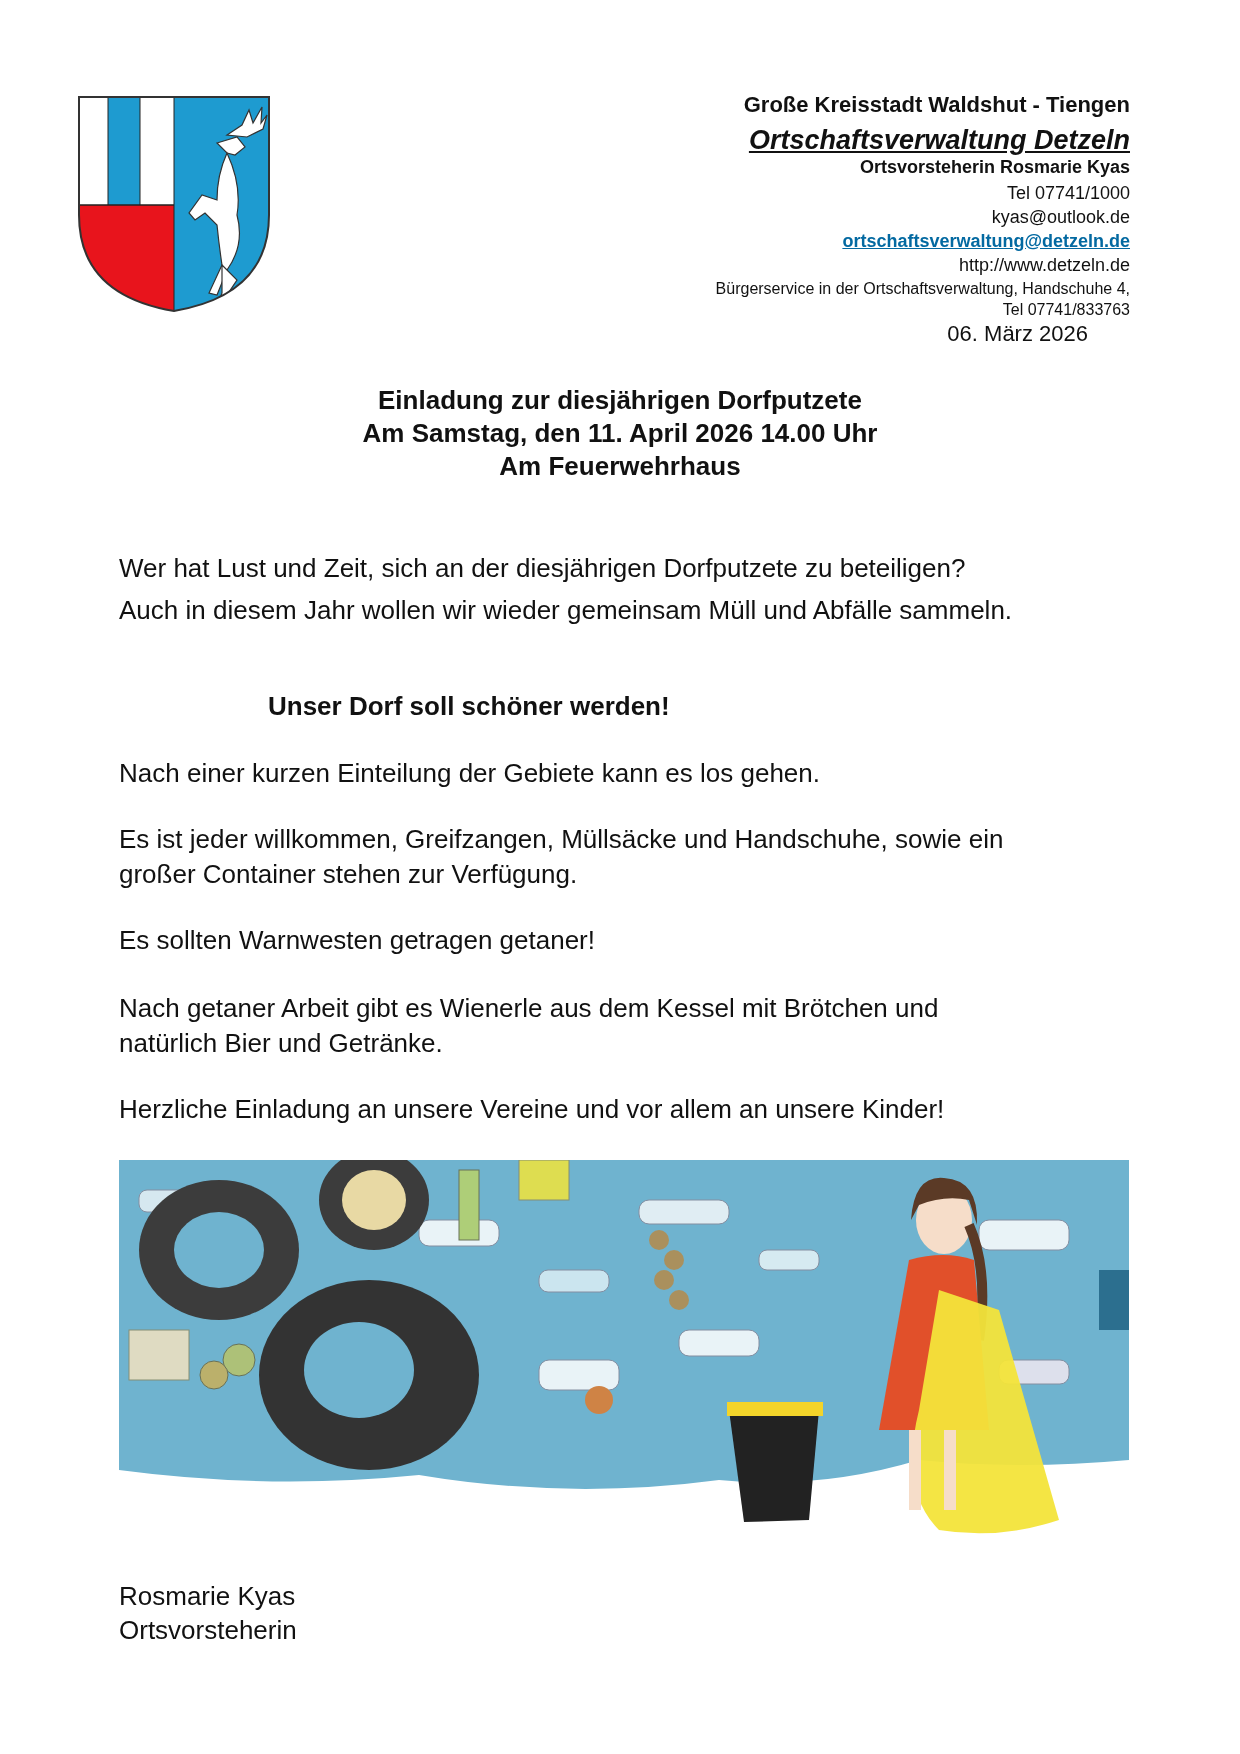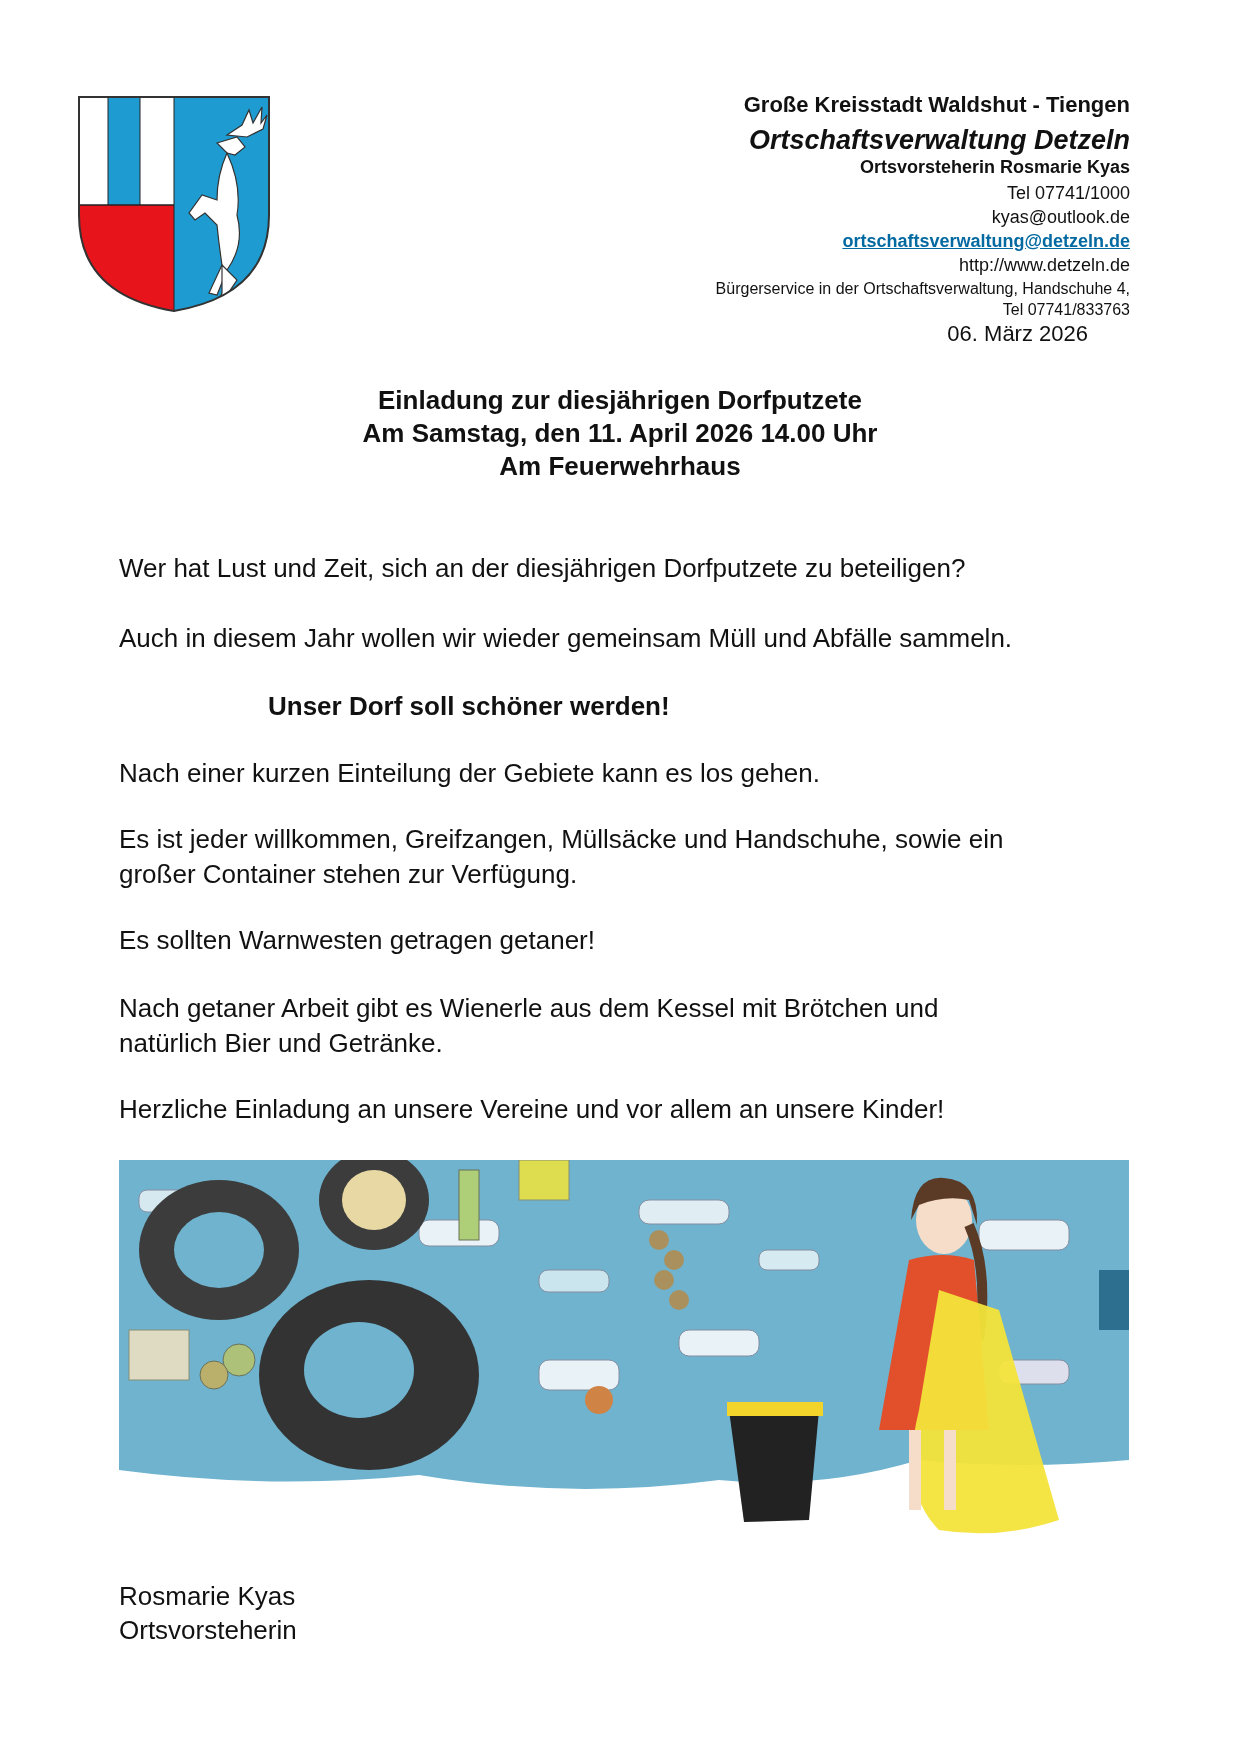--- a/index.html
+++ b/index.html
@@ -2,21 +2,21 @@
 <html><head>
 <meta charset="utf-8">
 <style>
   html, body { margin:0; padding:0; background:#ffffff; }
   body { width:1240px; height:1754px; position:relative; overflow:hidden;
          font-family:"Liberation Sans", "DejaVu Sans", sans-serif; color:#111; }
   .abs { position:absolute; }
   #logo { left:77px; top:95px; width:194px; height:218px; }
   .hdr { position:absolute; right:110px; text-align:right; white-space:nowrap; line-height:1; }
   .h-city { top:94px; font-size:22px; font-weight:bold; }
-  .h-office { top:127px; font-size:27px; font-weight:bold; font-style:italic; }
+  .h-office { top:127px; font-size:27px; font-weight:bold; font-style:italic;text-decoration:underline; }
   .h-head { top:158px; font-size:18px; font-weight:bold; }
   .h-line { font-size:18px; }
   .h-small { font-size:16px; }
   .h-link { color:#0369a1; text-decoration:underline; cursor:pointer;font-weight:bold; }
   .h-date { right:152px; top:323px; font-size:22px; }
   .title { position:absolute; left:0; width:1240px; text-align:center; font-size:26px; font-weight:bold; line-height:1; }
   .p { position:absolute; left:119px; font-size:26px; line-height:1; white-space:nowrap; }
   .p.bold { font-weight:bold; left:268px; }
   #illustration { left:119px; top:1160px; width:1010px; height:382px; }
 </style>
@@ -58,21 +58,21 @@
 <div class="hdr h-line" style="top:256px">http://www.detzeln.de</div>
 <div class="hdr h-small" style="top:281px">Bürgerservice in der Ortschaftsverwaltung, Handschuhe 4,</div>
 <div class="hdr h-small" style="top:302px">Tel 07741/833763</div>
 <div class="hdr h-date">06. März 2026</div>
 
 <div class="title" style="top:387px">Einladung zur diesjährigen Dorfputzete</div>
 <div class="title" style="top:420px">Am Samstag, den 11. April 2026 14.00 Uhr</div>
 <div class="title" style="top:453px">Am Feuerwehrhaus</div>
 
 <div class="p" style="top:555px">Wer hat Lust und Zeit, sich an der diesjährigen Dorfputzete zu beteiligen?</div>
-<div class="p" style="top:625px">Auch in diesem Jahr wollen wir wieder gemeinsam Müll und Abfälle sammeln.</div>
+<div class="p" style="top:597px">Auch in diesem Jahr wollen wir wieder gemeinsam Müll und Abfälle sammeln.</div>
 <div class="p bold" style="top:693px">Unser Dorf soll schöner werden!</div>
 <div class="p" style="top:760px">Nach einer kurzen Einteilung der Gebiete kann es los gehen.</div>
 <div class="p" style="top:826px">Es ist jeder willkommen, Greifzangen, Müllsäcke und Handschuhe, sowie ein</div>
 <div class="p" style="top:861px">großer Container stehen zur Verfügung.</div>
 <div class="p" style="top:927px">Es sollten Warnwesten getragen getaner!</div>
 <div class="p" style="top:995px">Nach getaner Arbeit gibt es Wienerle aus dem Kessel mit Brötchen  und</div>
 <div class="p" style="top:1030px">natürlich Bier und Getränke.</div>
 <div class="p" style="top:1096px">Herzliche Einladung an unsere Vereine und vor allem an unsere Kinder!</div>
 
 <svg id="illustration" class="abs" viewBox="0 0 1010 382" preserveAspectRatio="none">

